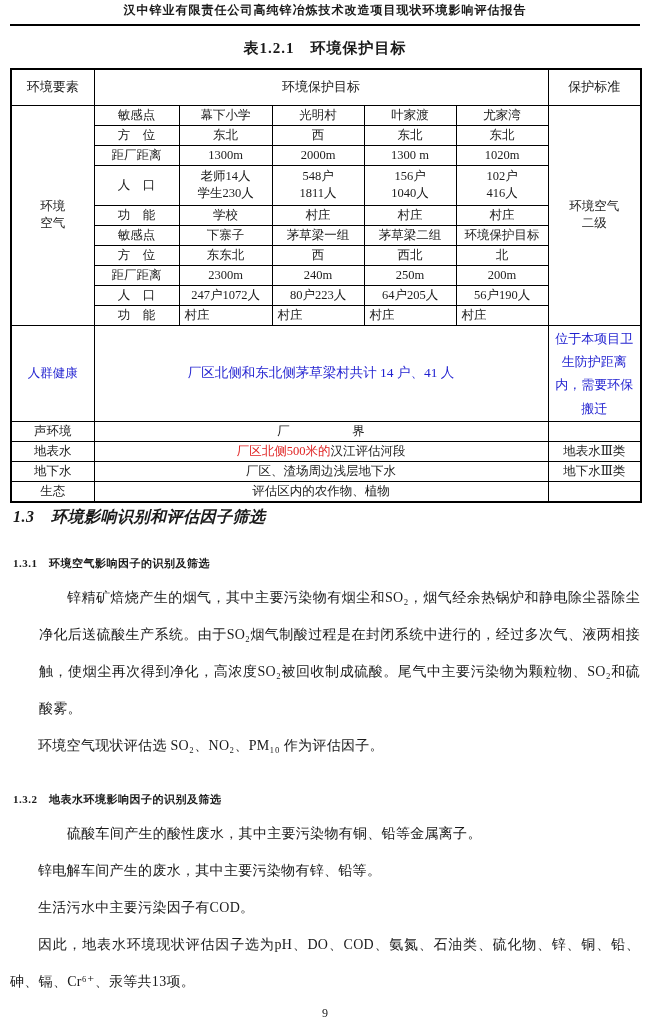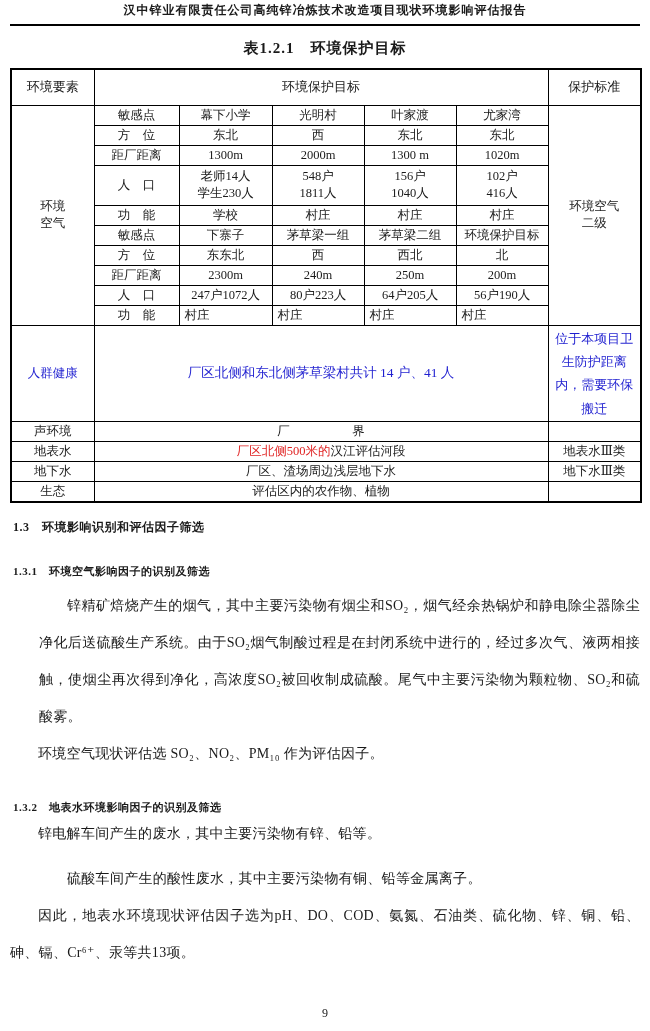--- a/index.html
+++ b/index.html
@@ -69,24 +69,25 @@
   td.health-standard {
     text-align: justify;
     word-break: break-all;
     line-height: 1.8;
     padding: 2px 5px;
     font-size: 13px;
   }
   .red-part { color: #e02222; }
 
   h1.sec {
-    font-size: 12px;
+    font-size: 16px;
     font-weight: bold;
     letter-spacing: 0.5px;
-    margin: 16px 0 0 3px;
+    margin: 4px 0 0 3px;
+    font-style: italic;
   }
   h2.subsec {
     font-size: 11px;
     font-weight: bold;
     letter-spacing: 0.5px;
     margin: 28px 0 0 3px;
   }
   p.body {
     font-size: 14px;
     line-height: 37px;
@@ -242,20 +243,21 @@
       </tbody>
     </table>
 
     <h1 class="sec">1.3　环境影响识别和评估因子筛选</h1>
 
     <h2 class="subsec">1.3.1　环境空气影响因子的识别及筛选</h2>
     <p class="body first">锌精矿焙烧产生的烟气，其中主要污染物有烟尘和SO₂，烟气经余热锅炉和静电除尘器除尘净化后送硫酸生产系统。由于SO₂烟气制酸过程是在封闭系统中进行的，经过多次气、液两相接触，使烟尘再次得到净化，高浓度SO₂被回收制成硫酸。尾气中主要污染物为颗粒物、SO₂和硫酸雾。</p>
     <p class="body">环境空气现状评估选 SO₂、NO₂、PM₁₀ 作为评估因子。</p>
 
     <h2 class="subsec">1.3.2　地表水环境影响因子的识别及筛选</h2>
+    <p class="body first">硫酸车间产生的酸性废水，其中主要污染物有铜、铅等金属离子。</p>
     <p class="body">锌电解车间产生的废水，其中主要污染物有锌、铅等。</p>
-    <p class="body first">硫酸车间产生的酸性废水，其中主要污染物有铜、铅等金属离子。</p>
+    <p class="body">生活污水中主要污染因子有COD。</p>
     <p class="body">因此，地表水环境现状评估因子选为pH、DO、COD、氨氮、石油类、硫化物、锌、铜、铅、砷、镉、Cr⁶⁺、汞等共13项。</p>
 
   </div>
 
   <div class="page-number">9</div>
 </div>
 
 </body></html>

